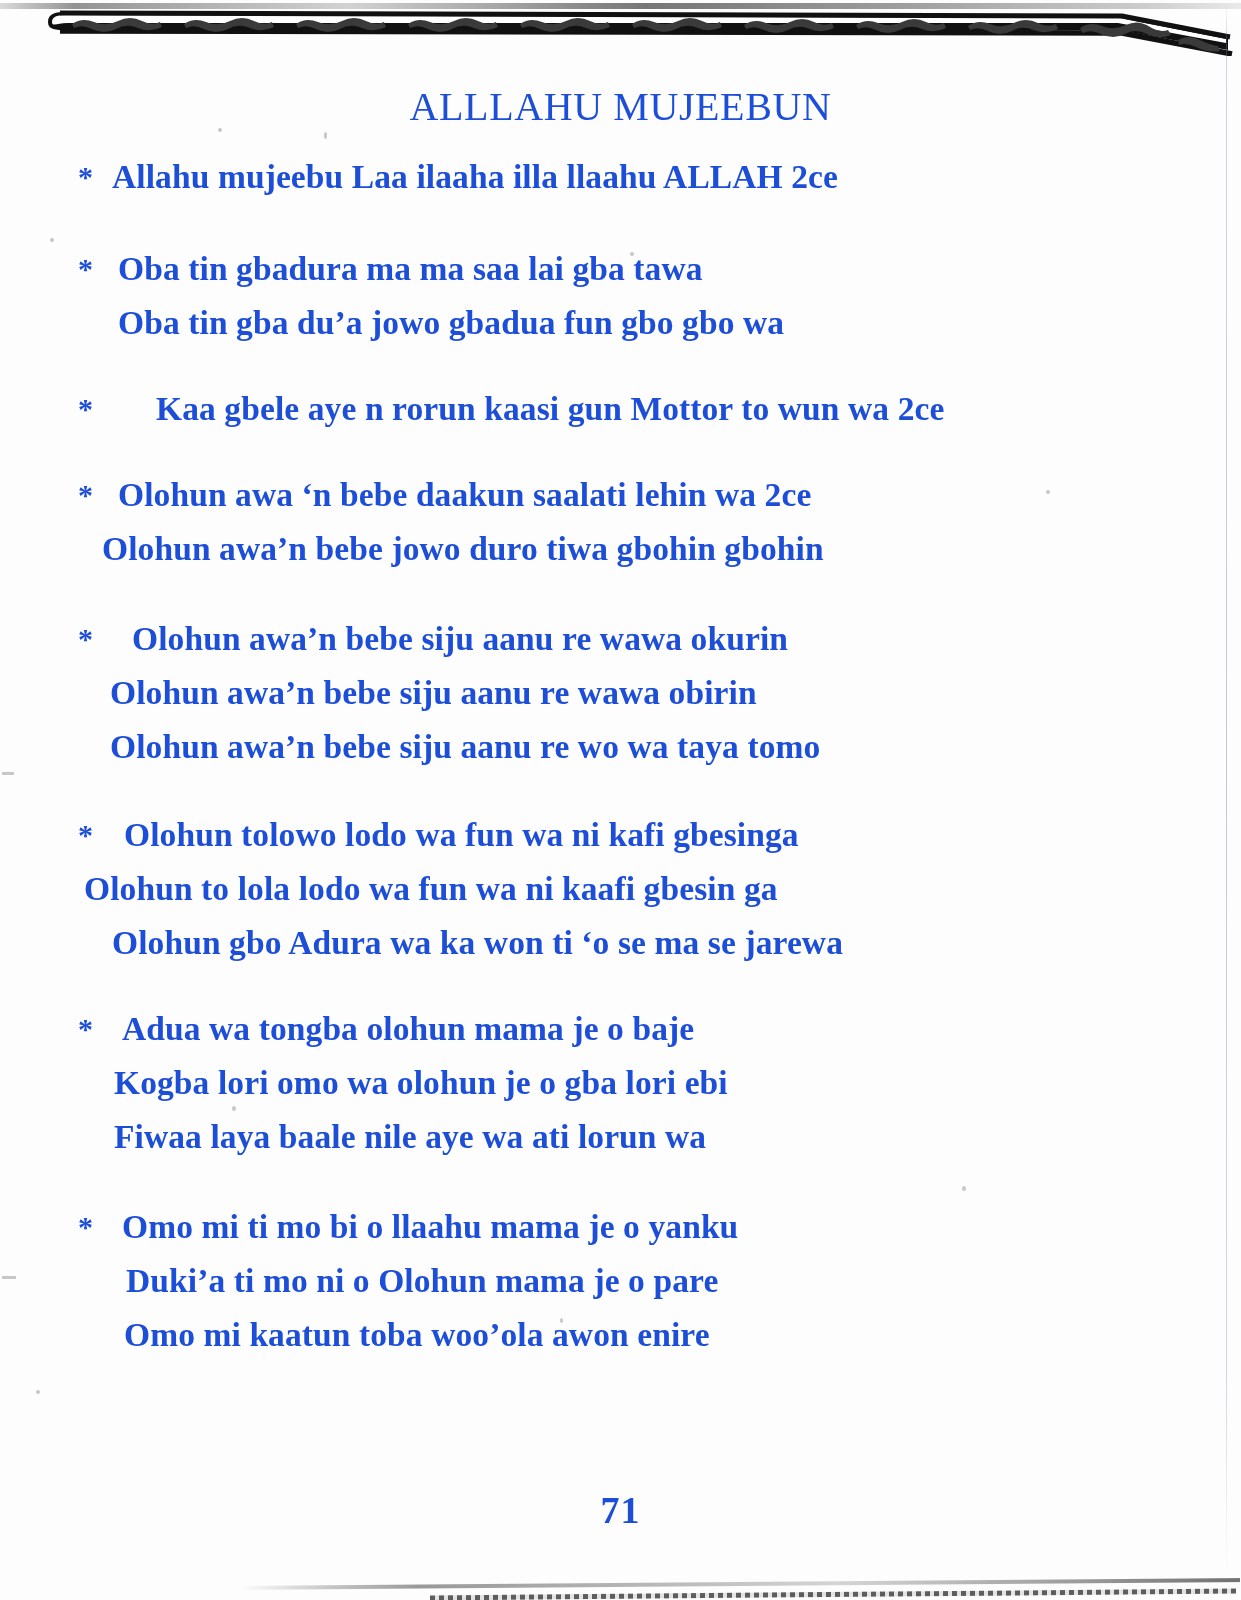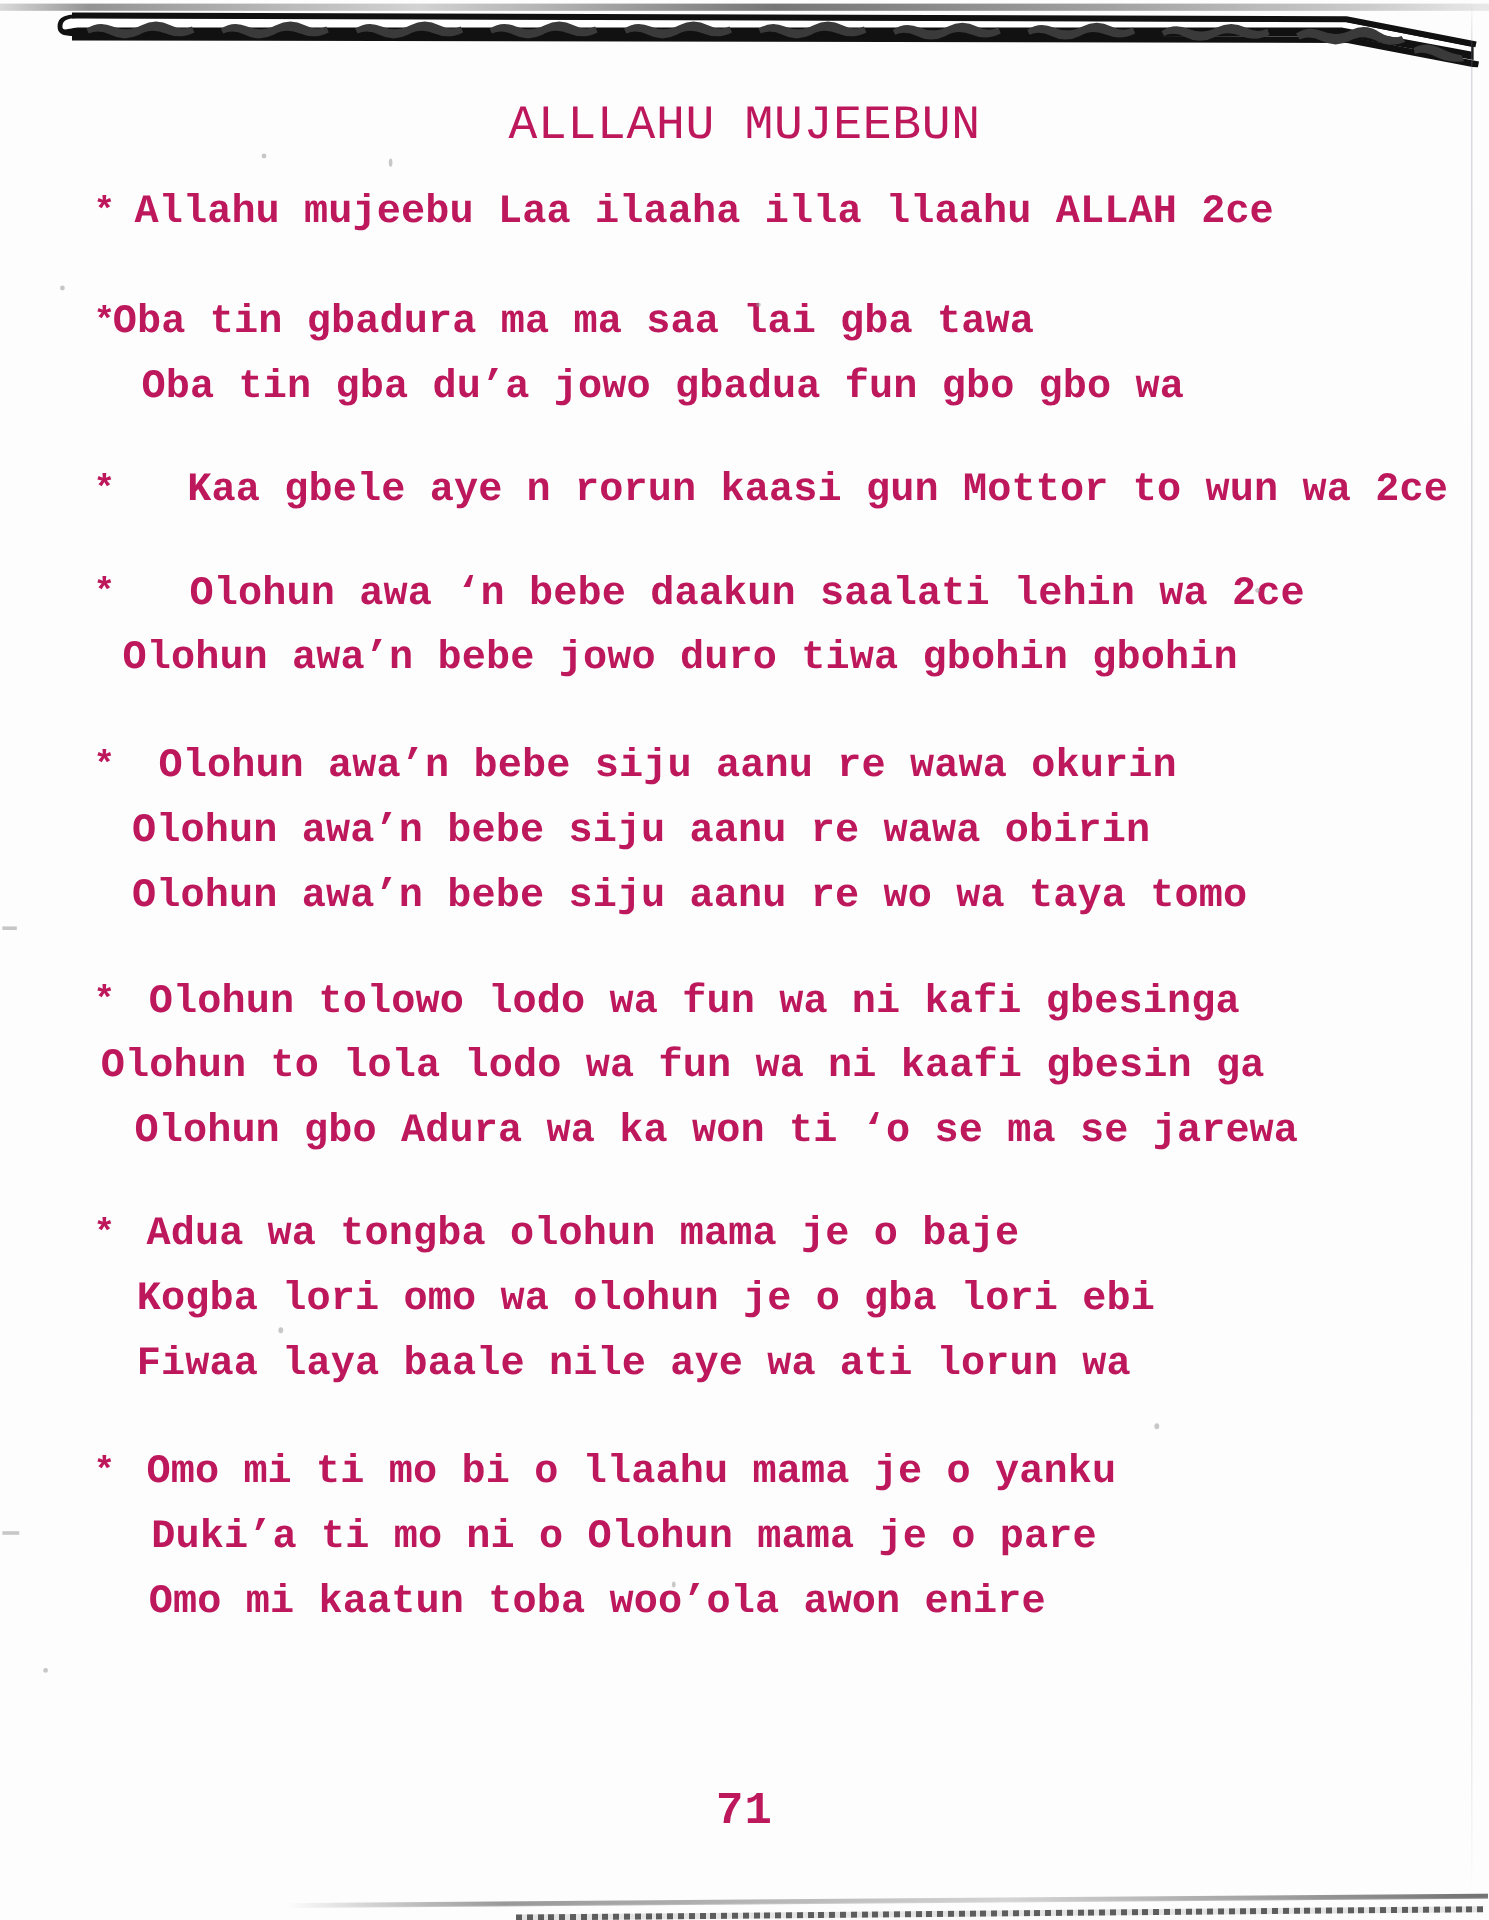--- a/index.html
+++ b/index.html
@@ -8,22 +8,22 @@
     padding: 0;
     background: #ffffff;
   }
 
   #page {
     position: relative;
     width: 1241px;
     height: 1600px;
     margin: 0 auto;
     background: #fdfdfd;
-    font-family: Liberation Mono, monospace;
-    color: #be185d;
+    font-family: Liberation Serif, serif;
+    color: #1d4ed8;
     overflow: hidden;
   }
 
   
   .scan-edge-right {
     position: absolute;
     top: 0;
     right: 14px;
     width: 1px;
     height: 1600px;
@@ -200,32 +200,32 @@
 
   <div class="verses">
 
     <div class="verse" style="margin-bottom:38px;">
       <span class="bullet" style="top:0;">*</span>
       <span class="verse-line" style="padding-left:112px;">Allahu mujeebu Laa ilaaha illa llaahu ALLAH  2ce</span>
     </div>
 
     <div class="verse" style="margin-bottom:32px;">
       <span class="bullet" style="top:0;">*</span>
-      <span class="verse-line" style="padding-left:94px;">Oba tin gbadura ma ma saa lai gba tawa</span>
+      <span class="verse-line" style="padding-left:118px;">Oba tin gbadura ma ma saa lai gba tawa</span>
       <span class="verse-line" style="padding-left:118px;">Oba tin gba du’a jowo gbadua fun gbo gbo wa</span>
     </div>
 
     <div class="verse" style="margin-bottom:32px;">
       <span class="bullet" style="top:0;">*</span>
       <span class="verse-line" style="padding-left:116px;margin-left:40px;">Kaa gbele aye n rorun kaasi gun Mottor to wun wa  2ce</span>
     </div>
 
     <div class="verse" style="margin-bottom:36px;">
       <span class="bullet" style="top:0;">*</span>
-      <span class="verse-line" style="padding-left:118px;margin-left:40px;">Olohun awa ‘n bebe daakun saalati lehin wa 2ce</span>
+      <span class="verse-line" style="padding-left:118px;">Olohun awa ‘n bebe daakun saalati lehin wa 2ce</span>
       <span class="verse-line" style="padding-left:102px;">Olohun awa’n bebe jowo duro tiwa gbohin gbohin</span>
     </div>
 
     <div class="verse" style="margin-bottom:34px;">
       <span class="bullet" style="top:0;">*</span>
       <span class="verse-line" style="padding-left:132px;">Olohun awa’n bebe siju aanu re wawa okurin</span>
       <span class="verse-line" style="padding-left:110px;">Olohun awa’n bebe siju aanu re wawa obirin</span>
       <span class="verse-line" style="padding-left:110px;">Olohun awa’n bebe siju aanu re wo wa taya tomo</span>
     </div>
 

